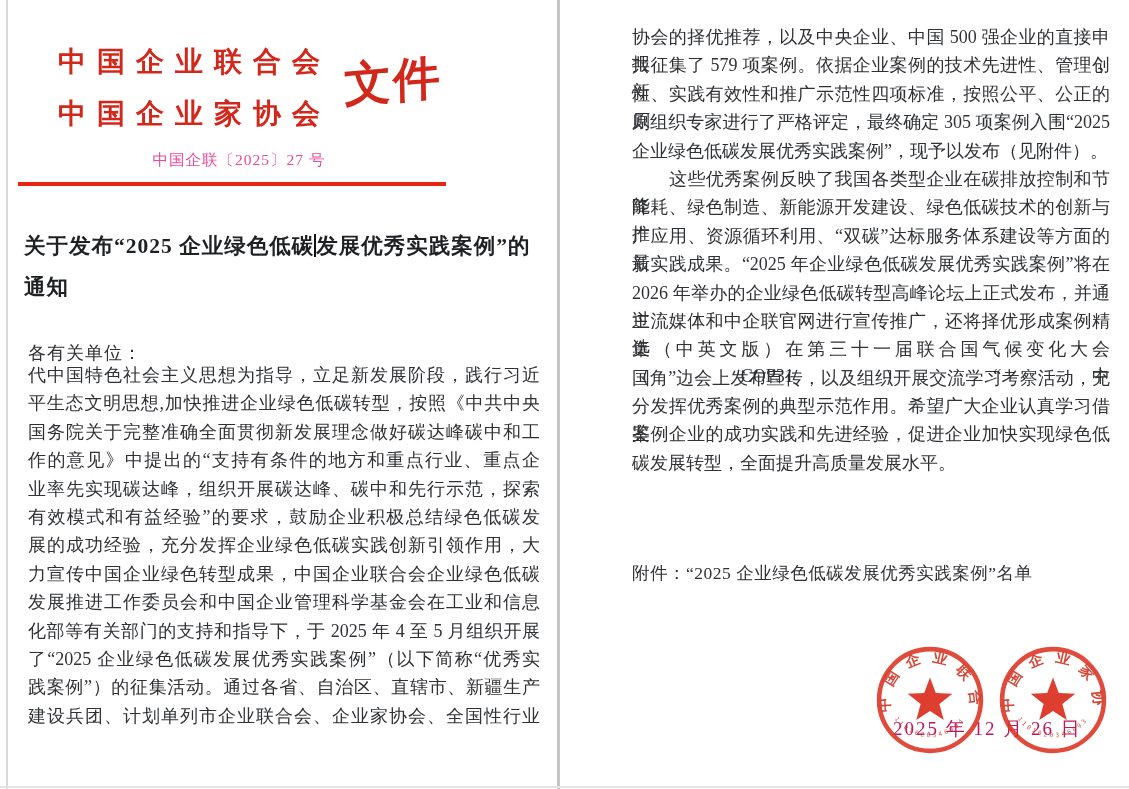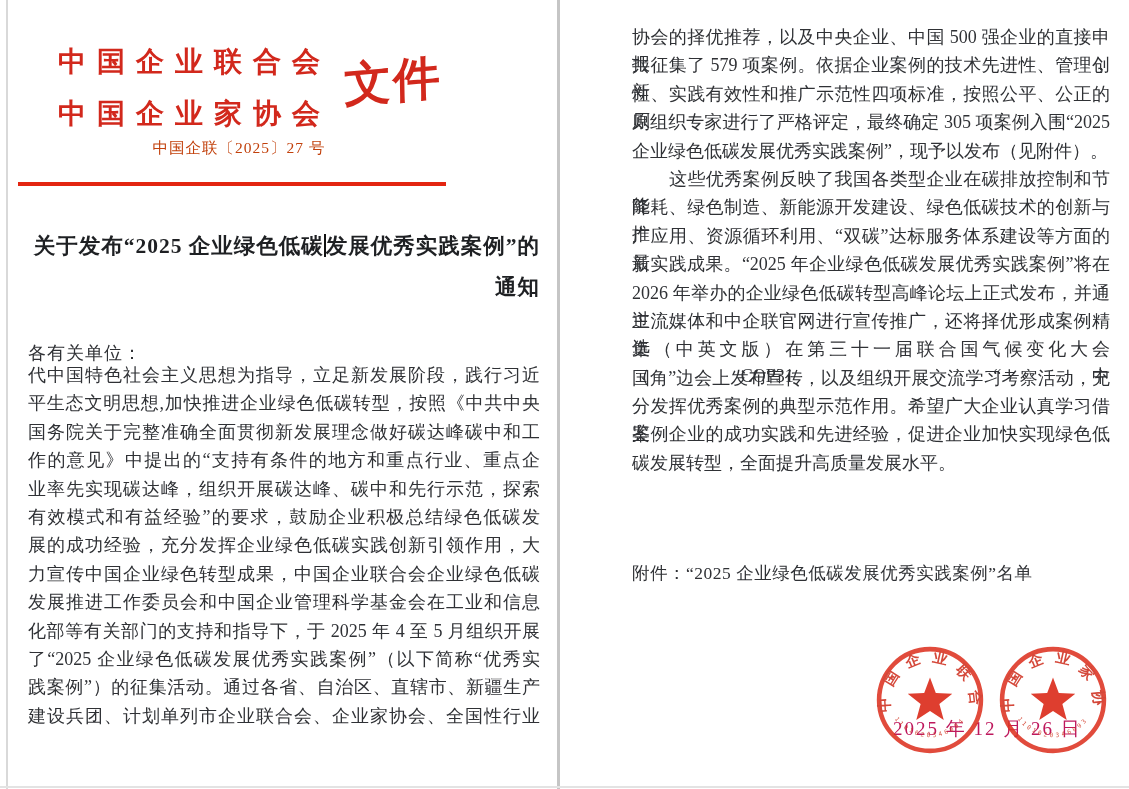--- a/index.html
+++ b/index.html
@@ -17,26 +17,26 @@
   #page-left{left:8px;width:549px;}
   #page-right{left:560px;width:569px;}
 
   
   .org-names{position:absolute;left:50px;top:36px;color:#d2281c;font-weight:bold;}
   .org-line{font-size:28px;line-height:52px;letter-spacing:11px;white-space:nowrap;}
   .doc-type{
     position:absolute;left:336px;top:56px;color:#d2281c;font-weight:bold;
     font-size:47px;line-height:50px;transform:rotate(-5deg) skewX(-4deg);letter-spacing:2px;
   }
-  .doc-number{position:absolute;left:0;top:138px;width:462px;text-align:center;
-    font-size:15.5px;color:#c2410c;letter-spacing:1px;}
+  .doc-number{position:absolute;left:0;top:150px;width:462px;text-align:center;
+    font-size:15.5px;color:#ec4899;letter-spacing:1px;}
   .red-rule{position:absolute;left:10px;top:182px;width:428px;height:4px;background:#e32511;}
 
   
-  .title{position:absolute;left:16px;top:226px;width:516px;text-align:right;
+  .title{position:absolute;left:16px;top:226px;width:516px;text-align:left;
     font-size:21.5px;font-weight:bold;color:#1e2023;line-height:41px;letter-spacing:1px;}
   .caret{display:inline-block;width:2px;height:23px;background:#111;vertical-align:-4px;margin:0 0px;}
 
   
   .salutation{position:absolute;left:20px;top:341px;font-size:18px;letter-spacing:1px;}
   .body-block{position:absolute;font-size:18px;}
   #body-left{left:20px;top:362px;width:512px;}
   #body-right{left:72px;top:24px;width:478px;}
   .bl{height:28.4px;line-height:27px;text-align:justify;text-align-last:justify;
       text-justify:inter-character;white-space:normal;overflow:visible;}

